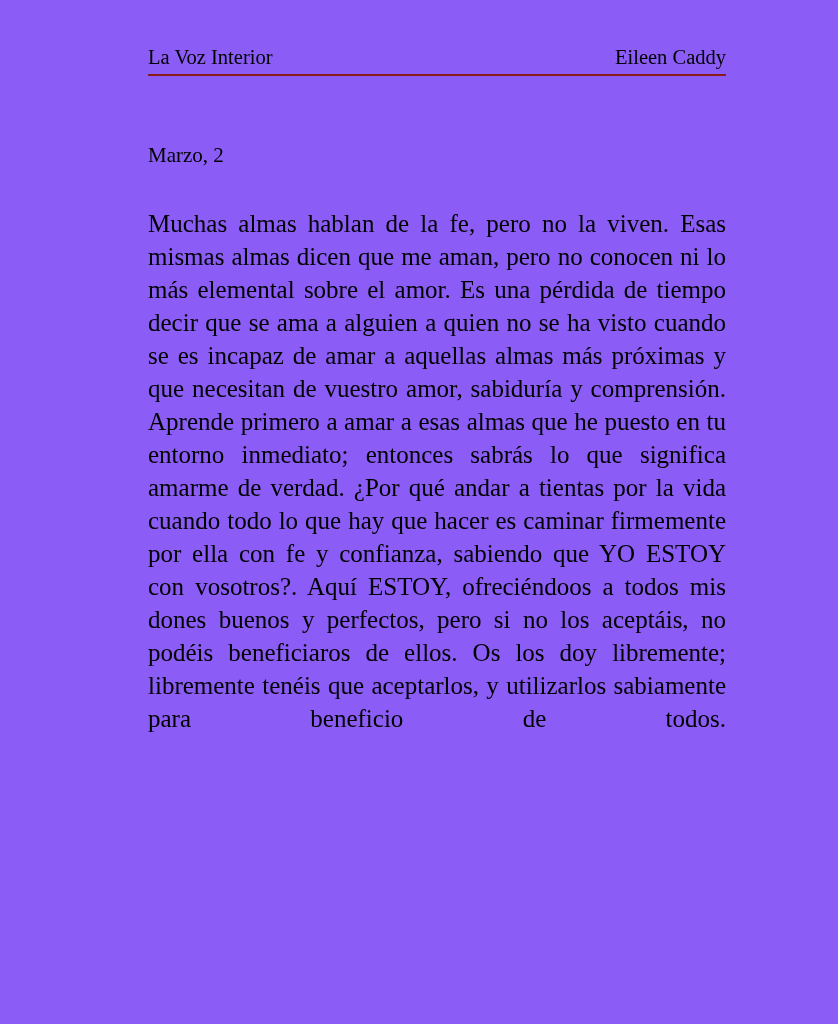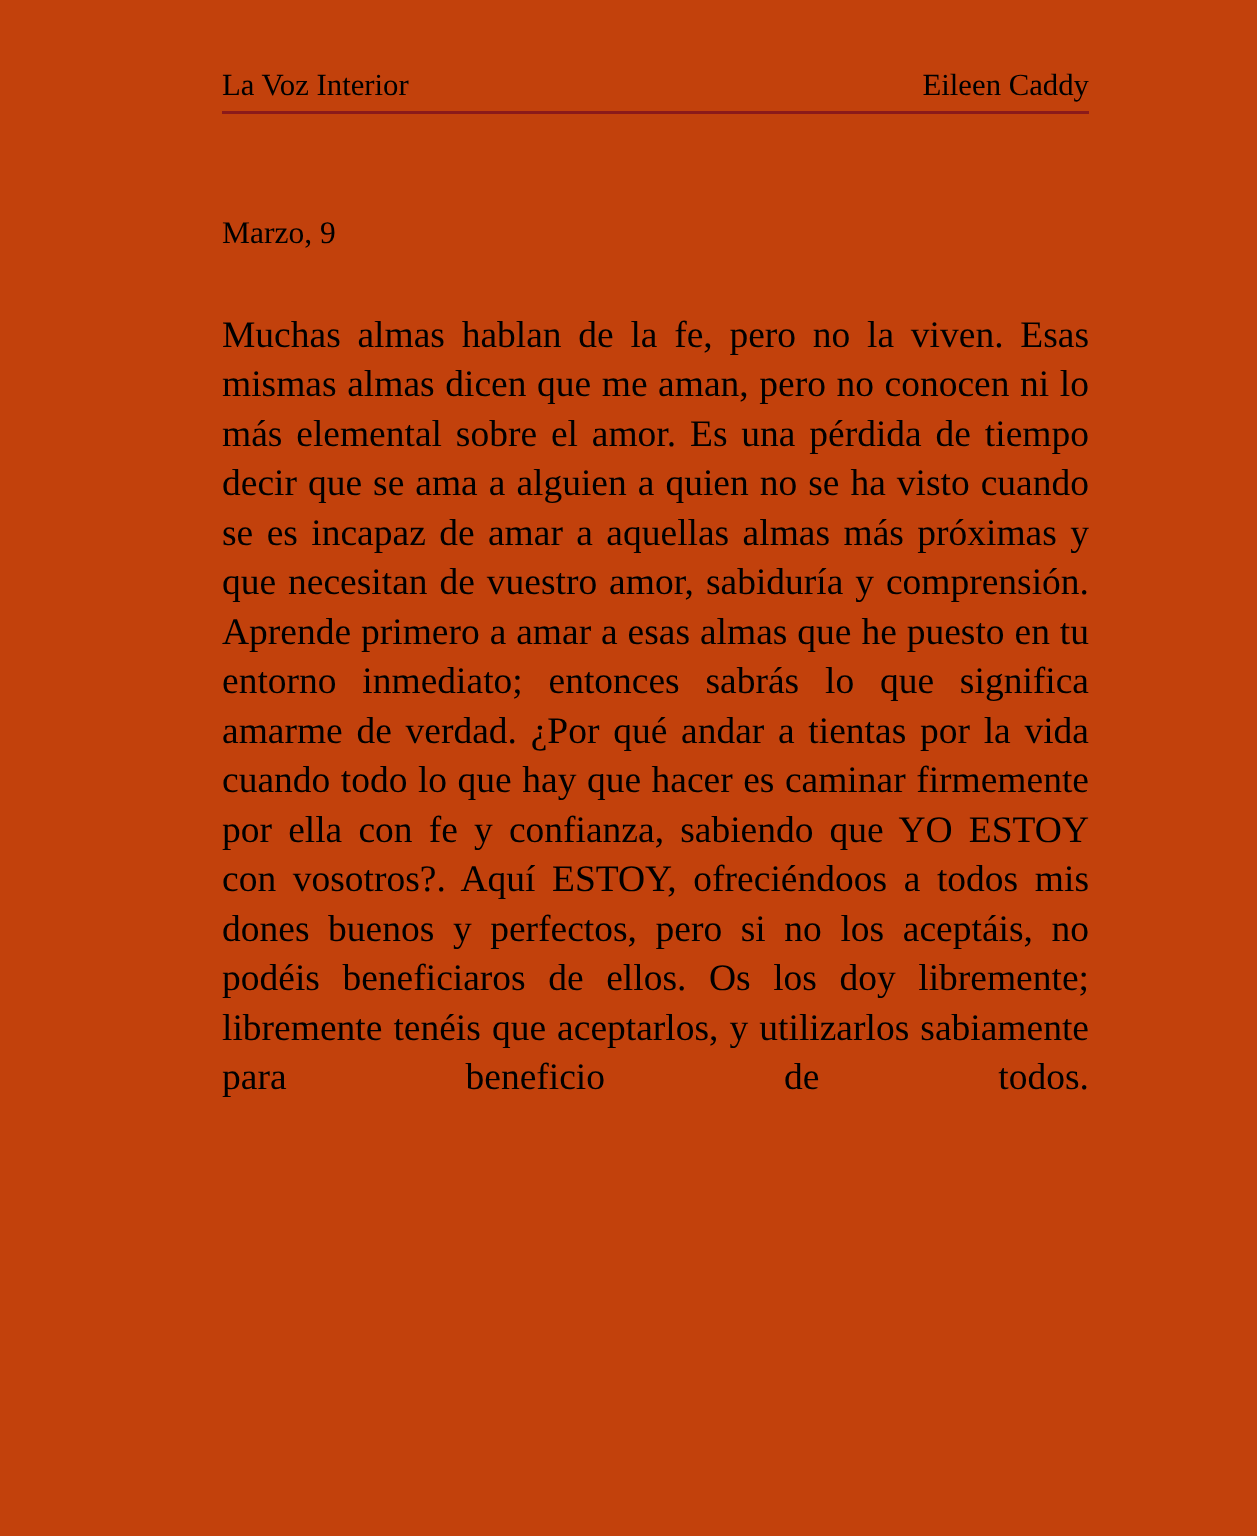--- a/index.html
+++ b/index.html
@@ -14,21 +14,21 @@
     color: #000000;
     position: relative;
     overflow: hidden;
   }
   .page {
     position: absolute;
     left: 0;
     top: 0;
     width: 838px;
     height: 1024px;
-    background: #c2410c;
+    background: #8b5cf6;
   }
   .header {
     position: absolute;
     left: 148px;
     top: 46px;
     width: 578px;
     display: flex;
     justify-content: space-between;
     align-items: baseline;
     font-size: 20.5px;
@@ -70,17 +70,17 @@
 
 <div class="page">
 
   <div class="header">
     <span>La Voz Interior</span>
     <span>Eileen Caddy</span>
   </div>
 
   <div class="header-rule" style="background: rgb(139, 26, 26);"></div>
 
-  <div class="date-line">Marzo, 9</div>
+  <div class="date-line">Marzo, 2</div>
 
   <div class="body-text">Muchas almas hablan de la fe, pero no la viven. Esas mismas almas dicen que me aman, pero no conocen ni lo más elemental sobre el amor. Es una pérdida de tiempo decir que se ama a alguien a quien no se ha visto cuando se es incapaz de amar a aquellas almas más próximas y que necesitan de vuestro amor, sabiduría y comprensión. Aprende primero a amar a esas almas que he puesto en tu entorno inmediato; entonces sabrás lo que significa amarme de verdad. ¿Por qué andar a tientas por la vida cuando todo lo que hay que hacer es caminar firmemente por ella con fe y confianza, sabiendo que YO ESTOY con vosotros?. Aquí ESTOY, ofreciéndoos a todos mis dones buenos y perfectos, pero si no los aceptáis, no podéis beneficiaros de ellos. Os los doy libremente; libremente tenéis que aceptarlos, y utilizarlos sabiamente para beneficio de todos.</div>
 
 </div>
 
 </body></html>

